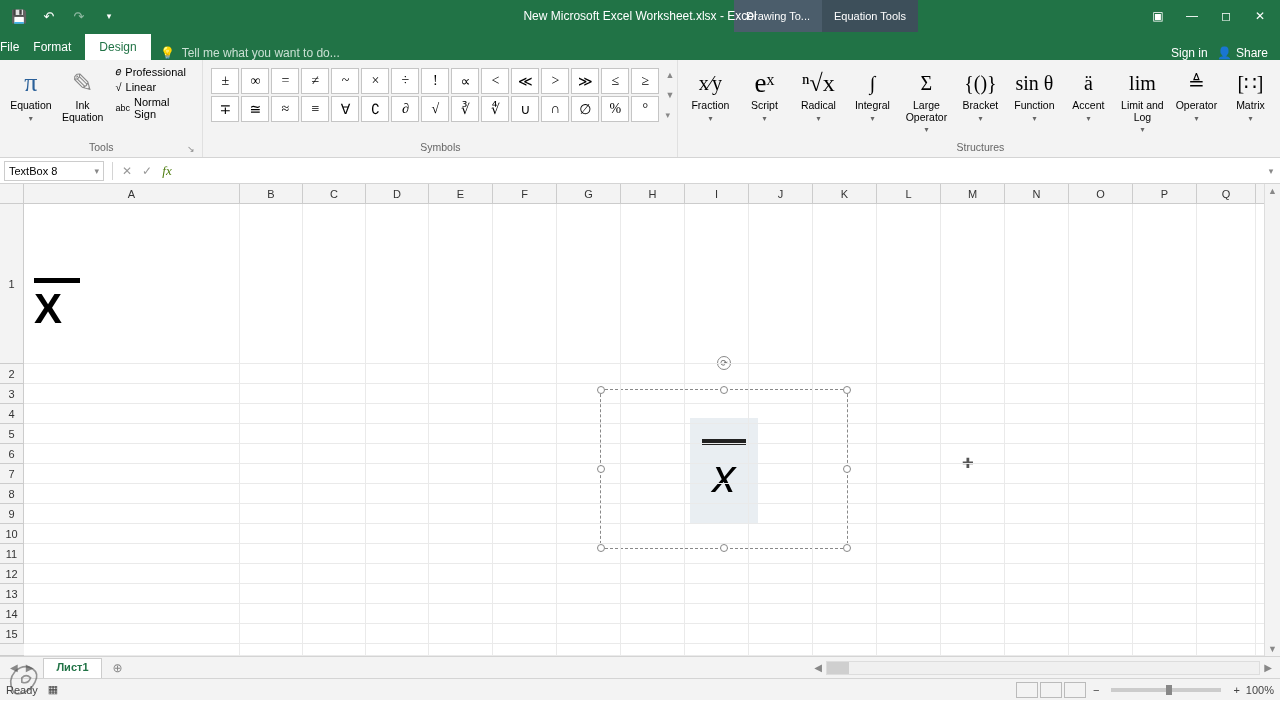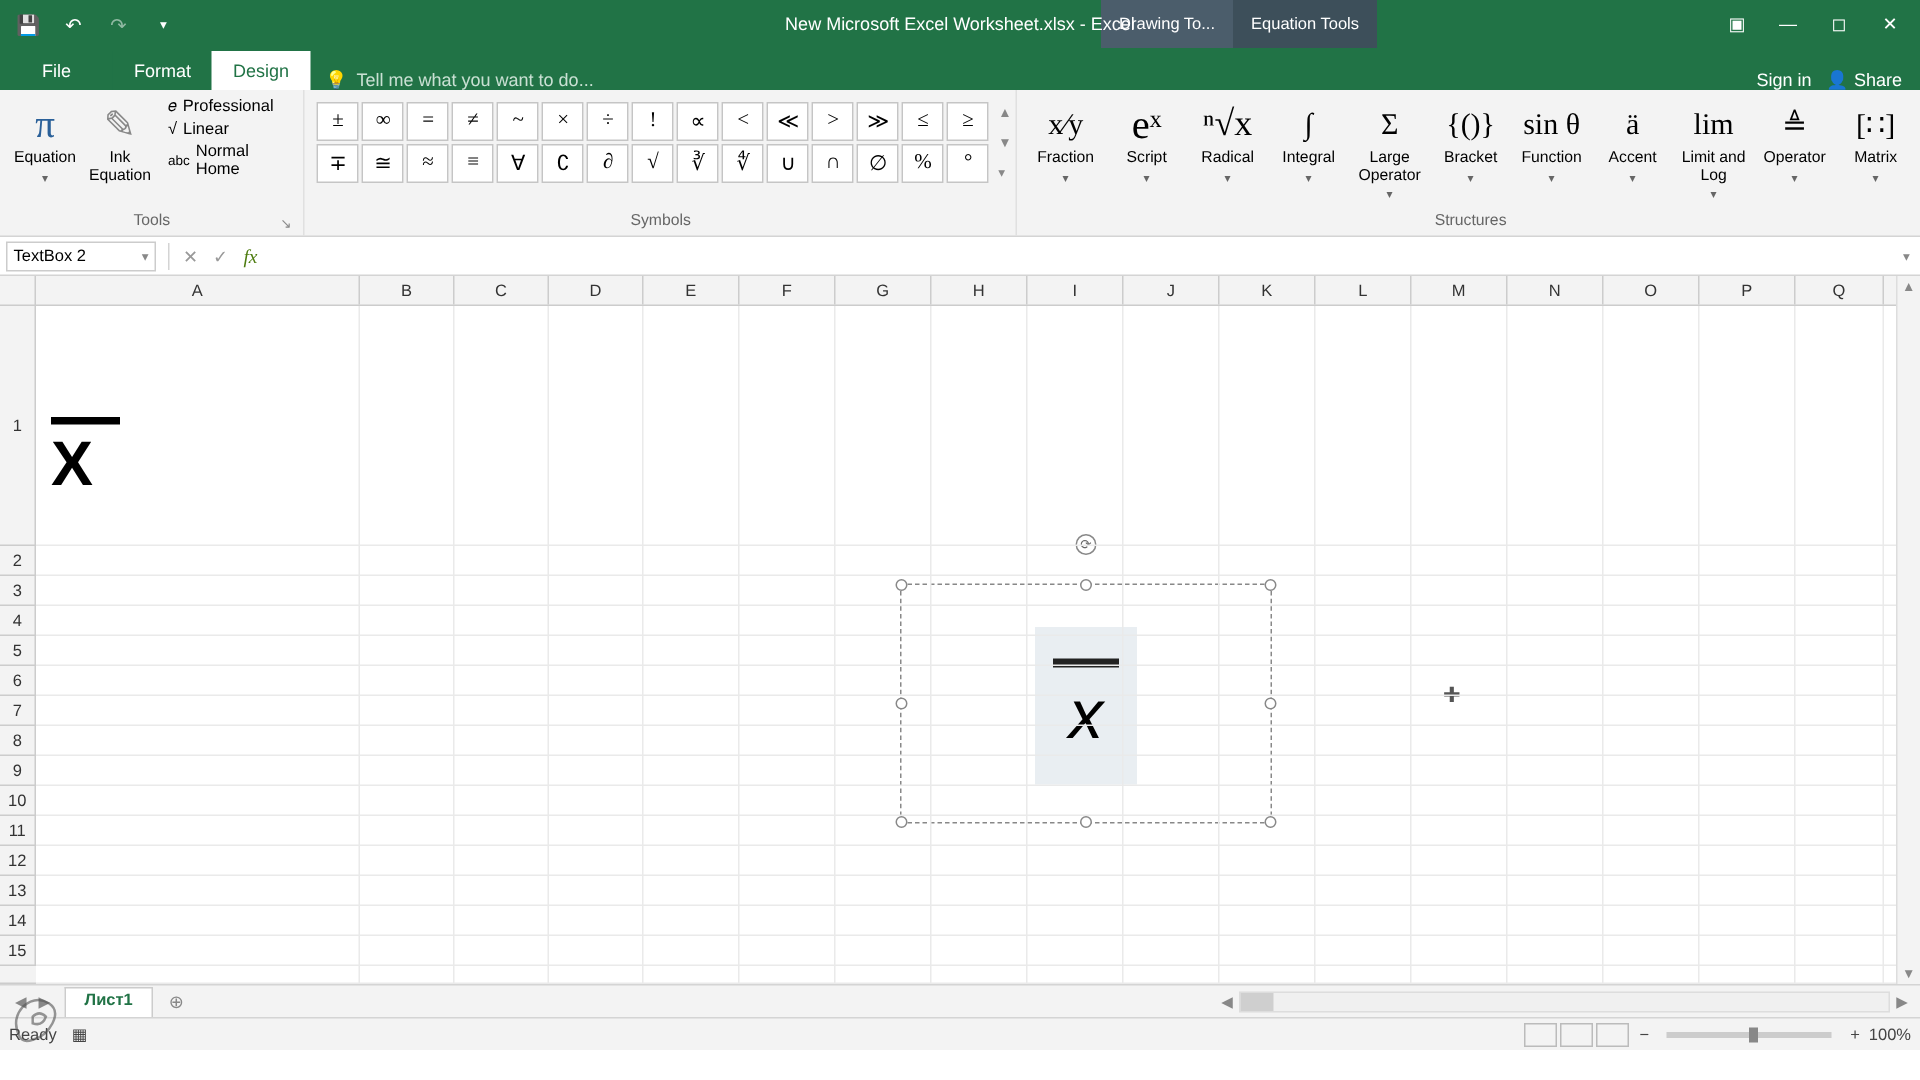--- a/index.html
+++ b/index.html
@@ -12,21 +12,21 @@
 .title-text { position: absolute; left: 50%; transform: translateX(-50%); font-size: 12px; }
 .contextual-tabs { display: flex; margin-left: auto; height: 100%; }
 .ctx-tab { height: 100%; display: flex; align-items: center; padding: 0 12px; font-size: 11px; }
 .ctx-drawing { background: #4b5d6b; }
 .ctx-equation { background: #3d4f5a; }
 .win-controls { display: flex; gap: 2px; padding: 0 4px; }
 .win-btn { width: 32px; height: 28px; display: flex; align-items: center; justify-content: center; color: #fff; font-size: 12px; }
 
 
 .tabbar { background: #217346; height: 28px; display: flex; align-items: flex-end; color: #fff; }
-.file-tab { background: #217346; color:#fff; padding: 6px 28px; font-size: 12px; }
+.file-tab { background: #217346; color:#fff; padding: 6px 0; font-size: 12px; }
 .tab { padding: 6px 14px; font-size: 12px; cursor: pointer; }
 .tab.active { background: #fff; color: #217346; }
 .tell-me { display:flex; align-items:center; gap:6px; padding:0 10px; color:#c9e0d3; font-size:12px; flex:1; }
 .right-actions { display:flex; align-items:center; gap:10px; padding:0 12px; font-size:12px; }
 
 
 .ribbon { height: 98px; background: #f3f3f3; border-bottom: 1px solid #d4d4d4; display: flex; }
 .ribbon-group { border-right: 1px solid #e0e0e0; display:flex; flex-direction:column; padding: 4px 8px 0 8px; }
 .ribbon-group-content { flex:1; display:flex; align-items:flex-start; gap:6px; }
 .ribbon-group-label { text-align:center; font-size:10.5px; color:#666; padding: 2px 0 4px 0; position:relative; }
@@ -150,21 +150,21 @@
         <div class="cmd">
             <span>𝑒</span>
             <span>Professional</span>
           </div>
         <div class="cmd">
             <span>√</span>
             <span>Linear</span>
           </div>
         <div class="cmd">
             <span style="font-size:9px;">abc</span>
-            <span>Normal Home</span>
+            <span>Normal Sign</span>
           </div>
       </div>
     </div>
     <div class="ribbon-group-label"><span>Tools</span><span class="launcher">↘</span></div>
   </div>
 
   <div class="ribbon-group" style="width:475px;">
     <div class="ribbon-group-content">
       <div class="symbol-grid" id="sym-grid">
           <div class="sym">±</div>
@@ -267,21 +267,21 @@
           <div class="arrow">▾</div>
         </div>
       </div>
     <div class="ribbon-group-label">Structures</div>
   </div>
 
 </div>
 
 <div class="name-formula">
   <div class="name-box">
-    <span>TextBox 2</span>
+    <span>TextBox 8</span>
       <span style="font-size:9px;color:#888;">▾</span>
   </div>
   <div class="fb-sep"></div>
   <div class="fb-btn">✕</div>
   <div class="fb-btn">✓</div>
   <div class="fb-btn fx">fx</div>
   <input class="formula-input" style="">
   <div class="fb-expand">▾</div>
 </div>
 

